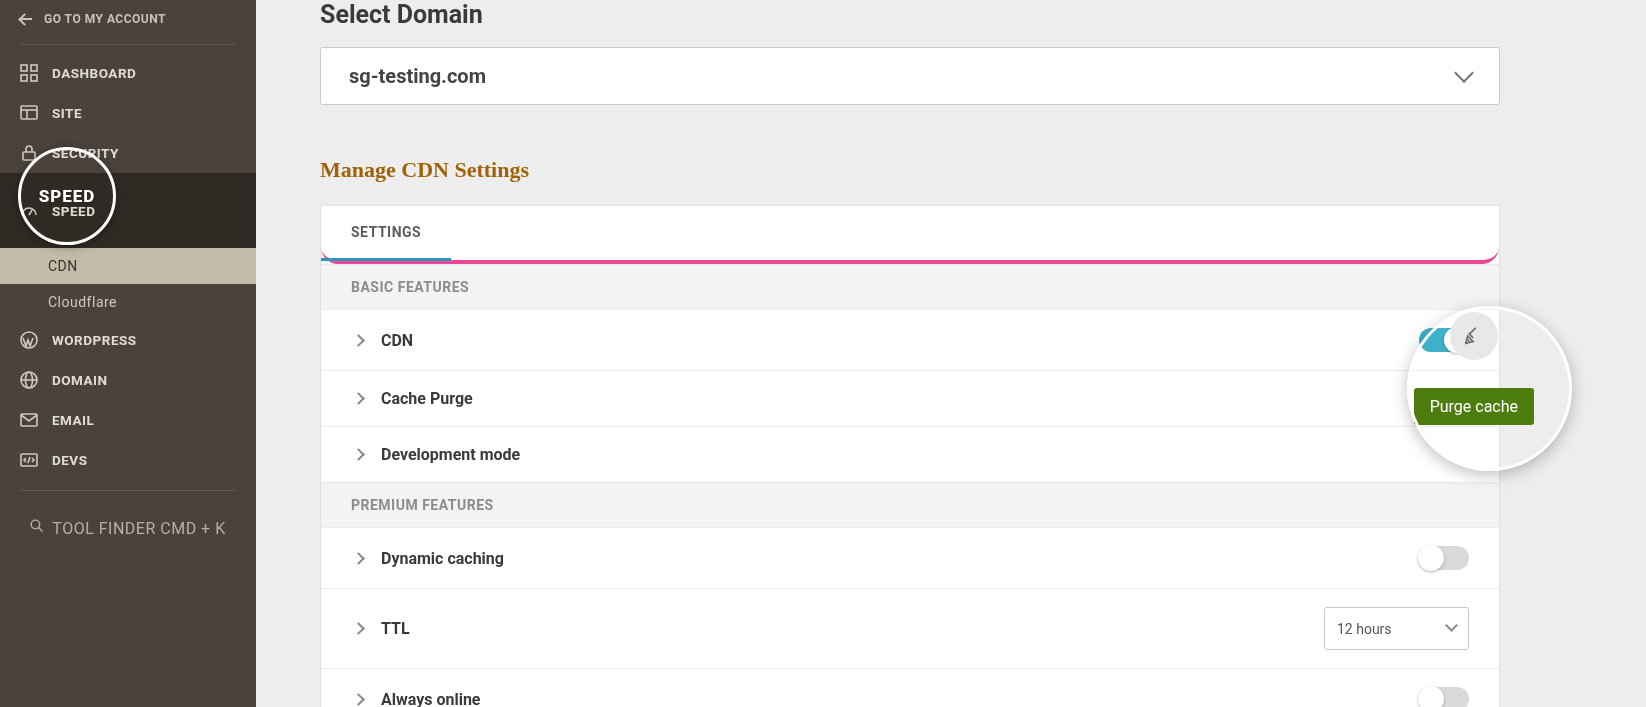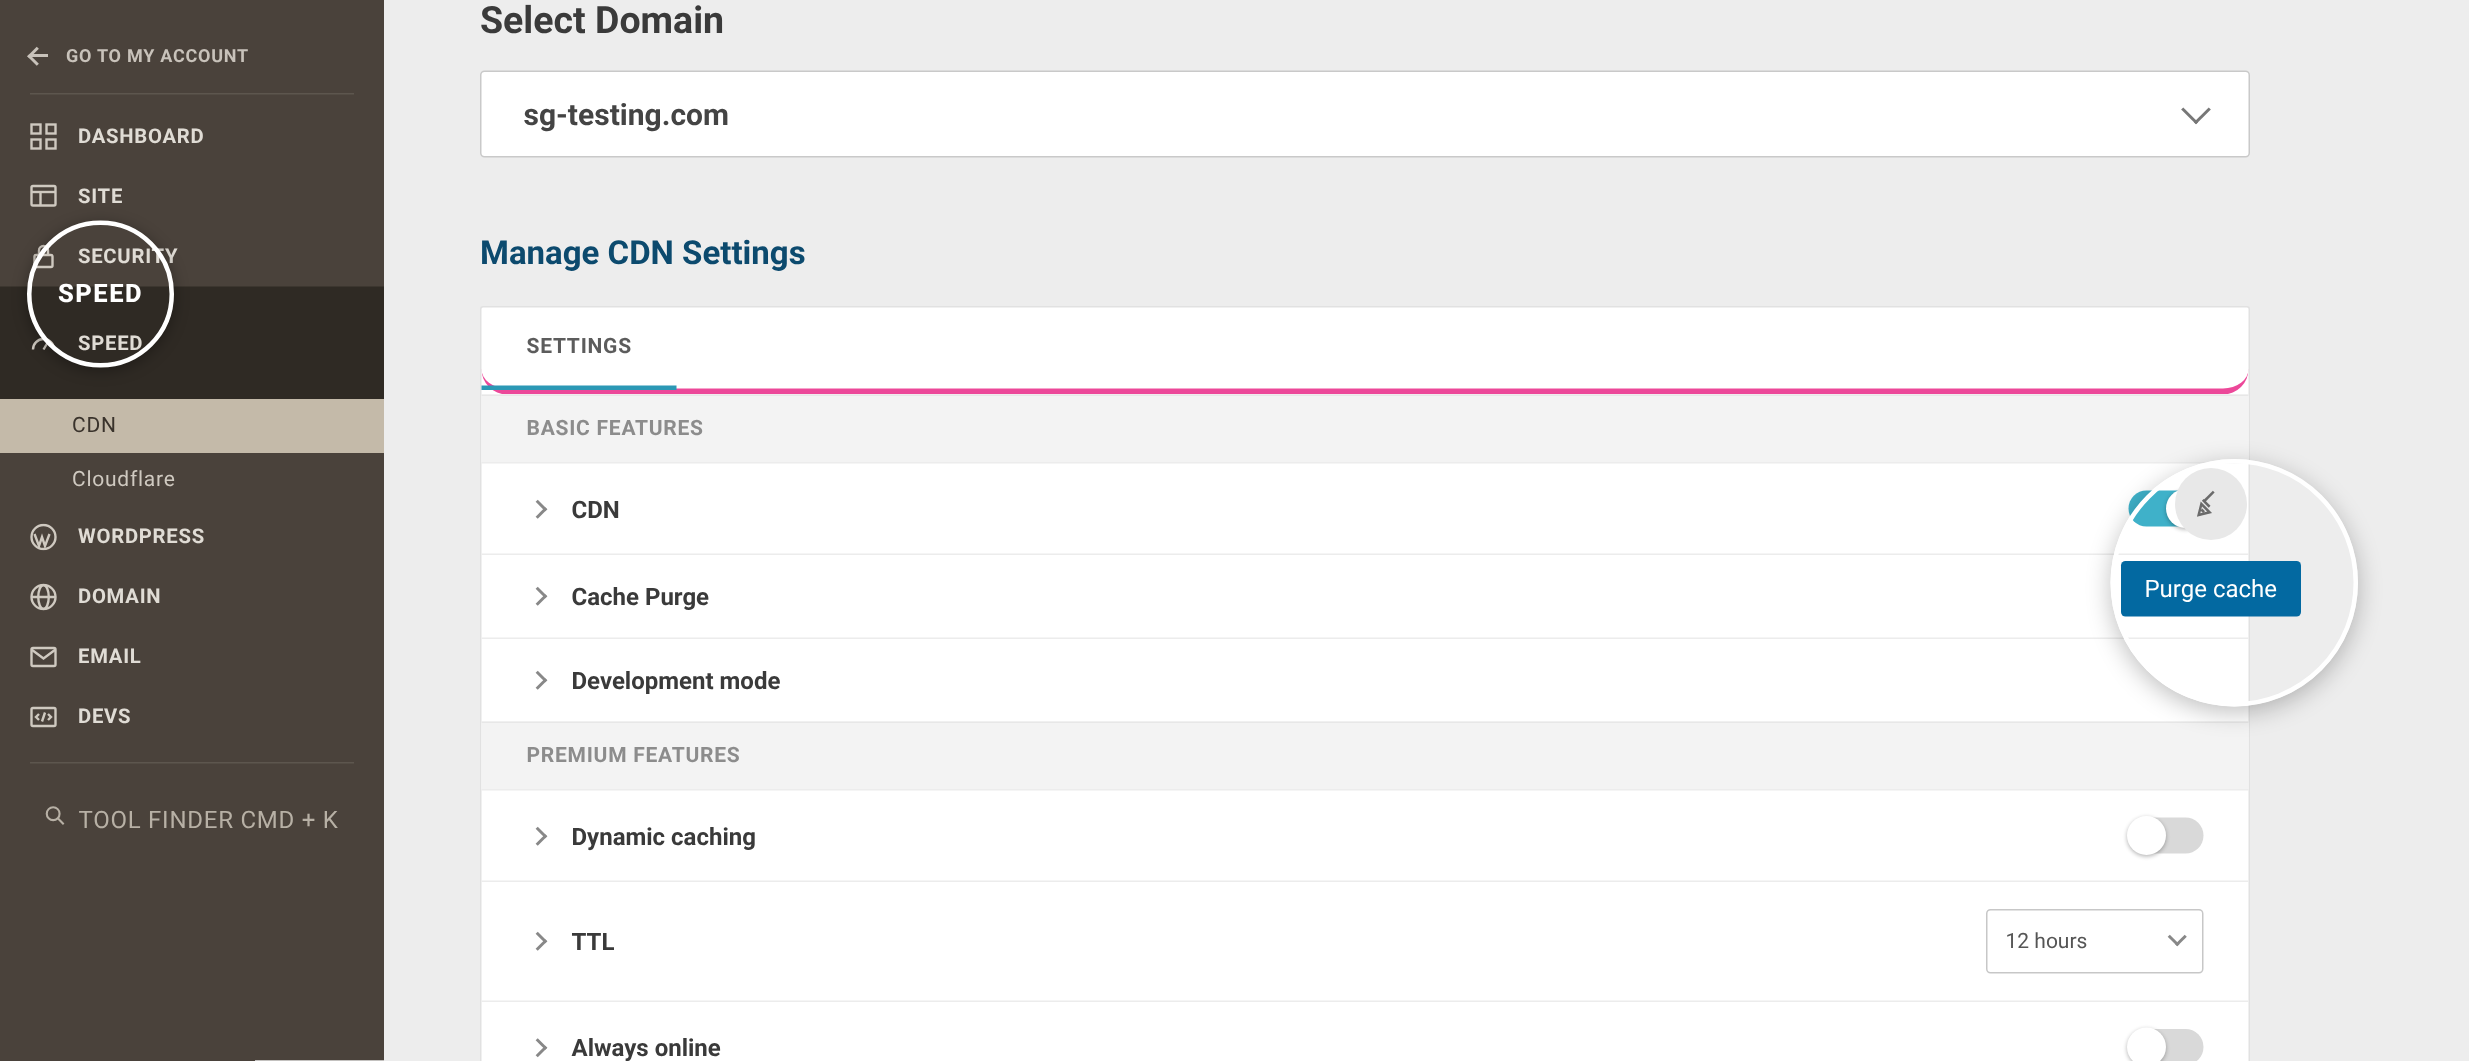--- a/index.html
+++ b/index.html
@@ -1,21 +1,21 @@
 <!DOCTYPE html>
 <html><head>
 <meta charset="utf-8">
 <style>
   * { box-sizing: border-box; margin: 0; padding: 0; }
   html, body { width: 1646px; height: 707px; font-family: -apple-system, BlinkMacSystemFont, "Segoe UI", Roboto, Arial, sans-serif; overflow: hidden; background: #ededed; }
   .app { display: flex; width: 100%; height: 100%; }
 
   
   .sidebar { width: 256px; background: #4a423b; color: #d6d2cc; display: flex; flex-direction: column; font-size: 14px; letter-spacing: .5px; position: relative; }
-  .go-back { display: flex; align-items: center; gap: 10px; padding: 30px 20px 14px 20px; font-size: 12px; font-weight: 700; color: #c8c2ba; cursor: pointer; }
+  .go-back { display: flex; align-items: center; gap: 10px; padding: 12px 20px 14px 20px; font-size: 12px; font-weight: 700; color: #c8c2ba; cursor: pointer; }
   .go-back .arrow { width: 14px; height: 10px; position: relative; }
   .go-back .arrow::before { content:""; position:absolute; left:0; top:4px; width:12px; height:2px; background:#c8c2ba; }
   .go-back .arrow::after { content:""; position:absolute; left:0; top:1px; width:7px; height:7px; border-left:2px solid #c8c2ba; border-bottom:2px solid #c8c2ba; transform:rotate(45deg); }
   .sep { height:1px; background:#5d564e; margin: 4px 20px 8px 20px; }
 
   .nav-item { display:flex; align-items:center; gap:14px; padding: 11px 20px; font-weight:700; font-size:13.5px; color:#e0dcd5; cursor:pointer; }
   .nav-item.active { background:#2f2a24; }
   .nav-item .ic { width:18px; height:18px; display:inline-flex; align-items:center; justify-content:center; }
   .nav-sub { padding: 10px 20px 10px 48px; font-size:14px; font-weight:400; color:#cfc9c0; cursor:pointer; }
   .nav-sub.selected { background:#c4baa9; color:#3a332c; }
@@ -30,21 +30,21 @@
   .circle.speed span { color:#fff; font-weight:800; font-size:17px; letter-spacing:1px; }
 
   
   .main { flex:1; background:#ededed; position:relative; overflow:auto; }
   .main-inner { width: 1180px; margin: 0 0 0 64px; padding-top:0; }
   .section-title { font-size:25px; font-weight:700; color:#3a3a3a; margin:0 0 18px 0; }
   .domain-select { width:100%; height:58px; background:#ffffff; border:1px solid #c9c9c9; border-radius:3px; display:flex; align-items:center; justify-content:space-between; padding:0 28px; font-size:20px; font-weight:700; color:#444; cursor:pointer; margin-bottom:52px;gap:37px; }
   .chev { width:14px; height:14px; border-right:2px solid #777; border-bottom:2px solid #777; transform:rotate(45deg); margin-top:-6px; }
   .chev.sm { width:9px; height:9px; border-width:2px; }
   .chev.right { transform:rotate(-45deg); margin-top:0; border-color:#888; }
-  .manage-title { font-size:22px; font-weight:700; color:#0c4a6e; margin-bottom:22px; }
+  .manage-title { font-size:22px; font-weight:700; color:#a16207; margin-bottom:22px;font-family:Liberation Serif, serif; }
 
   .panel { background:#fff; border:1px solid #e1e1e1; border-radius:2px; }
   .tab-bar { display:flex; border-bottom:4px solid #ec4899;border-radius:17px; }
   .tab { padding:18px 30px; font-size:14px; font-weight:700; color:#5c5c5c; letter-spacing:.5px; cursor:pointer; }
   .tab.active { border-bottom:3px solid #2b98b5; margin-bottom:-1px; }
   .group-header { background:#f3f3f3; padding:14px 30px; font-size:14px; font-weight:700; color:#8c8c8c; letter-spacing:.5px; border-top:1px solid #e7e7e7; }
   .row { display:flex; align-items:center; padding:18px 30px; border-top:1px solid #ececec; }
   .row .expand { width:14px; height:14px; margin-right:16px; display:inline-flex; align-items:center; justify-content:center; cursor:pointer; }
   .row .label { font-size:16px; font-weight:700; color:#3a3a3a; }
   .row .spacer { flex:1; }
@@ -56,21 +56,21 @@
   .toggle.on .knob { left:25px; }
 
   
   .select-sm { border:1px solid #c7c7c7; border-radius:3px; height:43px; min-width:145px; display:flex; align-items:center; justify-content:space-between; padding:0 12px; font-size:14px; color:#555; cursor:pointer; }
 
   
   .purge-wrap { position:absolute; right:112px; top:312px; z-index:40; display:flex; flex-direction:column; align-items:center; pointer-events:none; }
   .purge-circle { position:absolute; width:165px; height:165px; border-radius:50%; border:3px solid #fff; box-shadow:0 4px 16px rgba(0,0,0,.25); right:74px; top:306px; z-index:45; pointer-events:none; }
   .purge-btn { width:48px; height:48px; background:#e8e8e8; border-radius:50%; display:flex; align-items:center; justify-content:center; cursor:pointer; pointer-events:auto; }
   .purge-btn svg { stroke:#6b6b6b; }
-  .tooltip { background:#0369a1; color:#fff; font-size:16px; padding:9px 16px; border-radius:3px; margin-top:14px; white-space:nowrap; pointer-events:none; }
+  .tooltip { background:#4d7c0f; color:#fff; font-size:16px; padding:9px 16px; border-radius:3px; margin-top:28px; white-space:nowrap; pointer-events:none; }
 
 </style>
 </head>
 <body>
 
 <div class="app">
 
   <div class="sidebar">
     <div class="go-back">
       <span class="arrow"></span>

